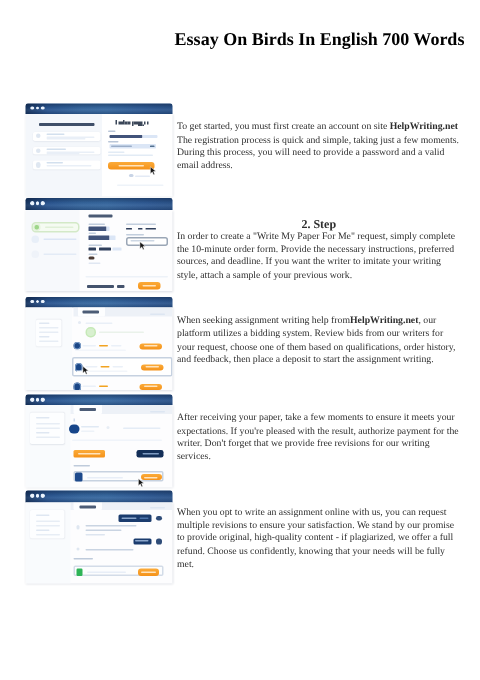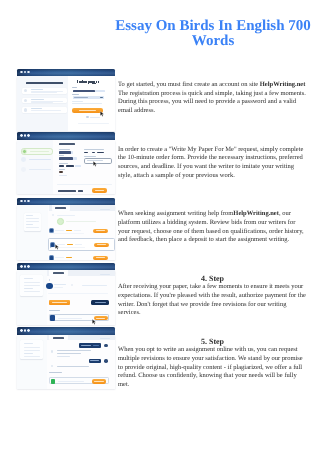--- a/index.html
+++ b/index.html
@@ -2,21 +2,21 @@
 <html><head>
 <meta charset="utf-8">
 <style>
   html,body{margin:0;padding:0;background:#ffffff;}
   body{width:320px;height:453px;overflow:hidden;font-family:"Liberation Serif",serif;
        -webkit-font-smoothing:antialiased;text-rendering:geometricPrecision;}
   .page{position:relative;width:320px;height:453px;background:#fff;}
 
   
   .doc-title{position:absolute;left:110px;top:18.5px;width:206px;text-align:center;
-             color:#3b82f6;font-weight:bold;font-size:15px;line-height:15px;}
+             color:#000000;font-weight:bold;font-size:12px;line-height:15px;}
 
   
   .step{position:absolute;left:0;width:320px;height:62px;}
   .step-text{position:absolute;left:118px;top:0;width:189px;
              color:#2d2d2d;font-size:6.5px;line-height:8.7px;text-align:left;}
   .step-label{display:block;text-align:center;font-weight:bold;font-size:8px;
               line-height:8.3px;}
   .step-text b{font-weight:bold;}
 
   
@@ -172,21 +172,21 @@
         <div class="ln lt" style="left:41.5px;top:35.4px;width:8px;height:1px;background:#e0e7f2"></div>
         <div class="ln lt" style="left:40.2px;top:43.9px;width:54.7px;height:.8px;background:#edf2f8"></div>
         <div class="ln dk" style="left:41.4px;top:49.9px;width:17.2px;height:2.3px;background:#44536d"></div>
         <div class="ln dk" style="left:60.9px;top:49.9px;width:5.3px;height:2.3px;background:#44536d"></div>
         <div class="btn-o" style="left:74.6px;top:48.4px;width:15.2px;height:4.9px">
           <div class="ln" style="left:3px;top:1.9px;width:9.5px;height:1.1px;background:#ffe3bc"></div>
         </div>
       </div>
     </div>
     <div class="step-text">
-      <span>In order to create a "Write My Paper For Me" request, simply complete the 10-minute order form. Provide the necessary instructions, preferred sources, and deadline. If you want the writer to imitate your writing style, attach a sample of your previous work.</span>
+      <span class="step-label">2. Step</span><span>In order to create a "Write My Paper For Me" request, simply complete the 10-minute order form. Provide the necessary instructions, preferred sources, and deadline. If you want the writer to imitate your writing style, attach a sample of your previous work.</span>
     </div>
   </div>
 
   <div class="step" style="top:210.2px">
     <div class="mock" style="top:-12.7px">
       <div class="bar">
         <i class="d1"></i>
         <i class="d2"></i>
         <i class="d3"></i>
       </div>
@@ -291,21 +291,21 @@
           <div class="btn-o" style="left:44.4px;top:1.1px;width:13.8px;height:4.3px">
             <div class="ln" style="left:2.4px;top:1.6px;width:9px;height:1px;background:#ffe3bc"></div>
           </div>
         </div>
         <svg class="cursor" style="left:74.5px;top:48.6px;width:4.2px;height:5.8px;overflow:visible" viewBox="0 0 8 11">
           <path d="M0.5 0.4 L0.5 9.2 L2.9 6.9 L4.5 10.4 L6 9.7 L4.5 6.3 L7.5 6.1 Z" fill="#151515" stroke="#ffffff" stroke-width="0.6"></path>
         </svg>
       </div>
     </div>
     <div class="step-text">
-      <span class="step-label">4. Step</span><span>After receiving your paper, take a few moments to ensure it meets your expectations. If you're pleased with the result, authorize payment for the writer. Don't forget that we provide free revisions for our writing services.</span>
+      <span>After receiving your paper, take a few moments to ensure it meets your expectations. If you're pleased with the result, authorize payment for the writer. Don't forget that we provide free revisions for our writing services.</span>
     </div>
   </div>
 
   <div class="step" style="top:338px">
     <div class="mock" style="top:-10.8px">
       <div class="bar">
         <i class="d1"></i>
         <i class="d2"></i>
         <i class="d3"></i>
       </div>
@@ -346,17 +346,17 @@
         <div class="m-abs" style="left:31.5px;top:42.6px;width:60.4px;height:6.4px;background:#fcfdfe;border:.5px solid #d3dce8;box-sizing:border-box;border-radius:1.2px">
           <div class="m-abs" style="left:1.3px;top:1.1px;width:4.2px;height:4.2px;background:#2fb457;border-radius:.8px"></div>
           <div class="ln lt" style="left:8px;top:2.8px;width:26px;height:1px;background:#e8eef7"></div>
           <div class="btn-o" style="left:42.3px;top:1px;width:14.4px;height:4.3px">
             <div class="ln" style="left:2.6px;top:1.6px;width:9.4px;height:1px;background:#ffe3bc"></div>
           </div>
         </div>
       </div>
     </div>
     <div class="step-text">
-      <span class="step-label">5. Step</span><span>When you opt to write an assignment online with us, you can request multiple revisions to ensure your satisfaction. We stand by our promise to provide original, high-quality content - if plagiarized, we offer a full refund. Choose us confidently, knowing that your needs will be fully met.</span>
+      <span>When you opt to write an assignment online with us, you can request multiple revisions to ensure your satisfaction. We stand by our promise to provide original, high-quality content - if plagiarized, we offer a full refund. Choose us confidently, knowing that your needs will be fully met.</span>
     </div>
   </div>
 
 </div>
 
 </body></html>

